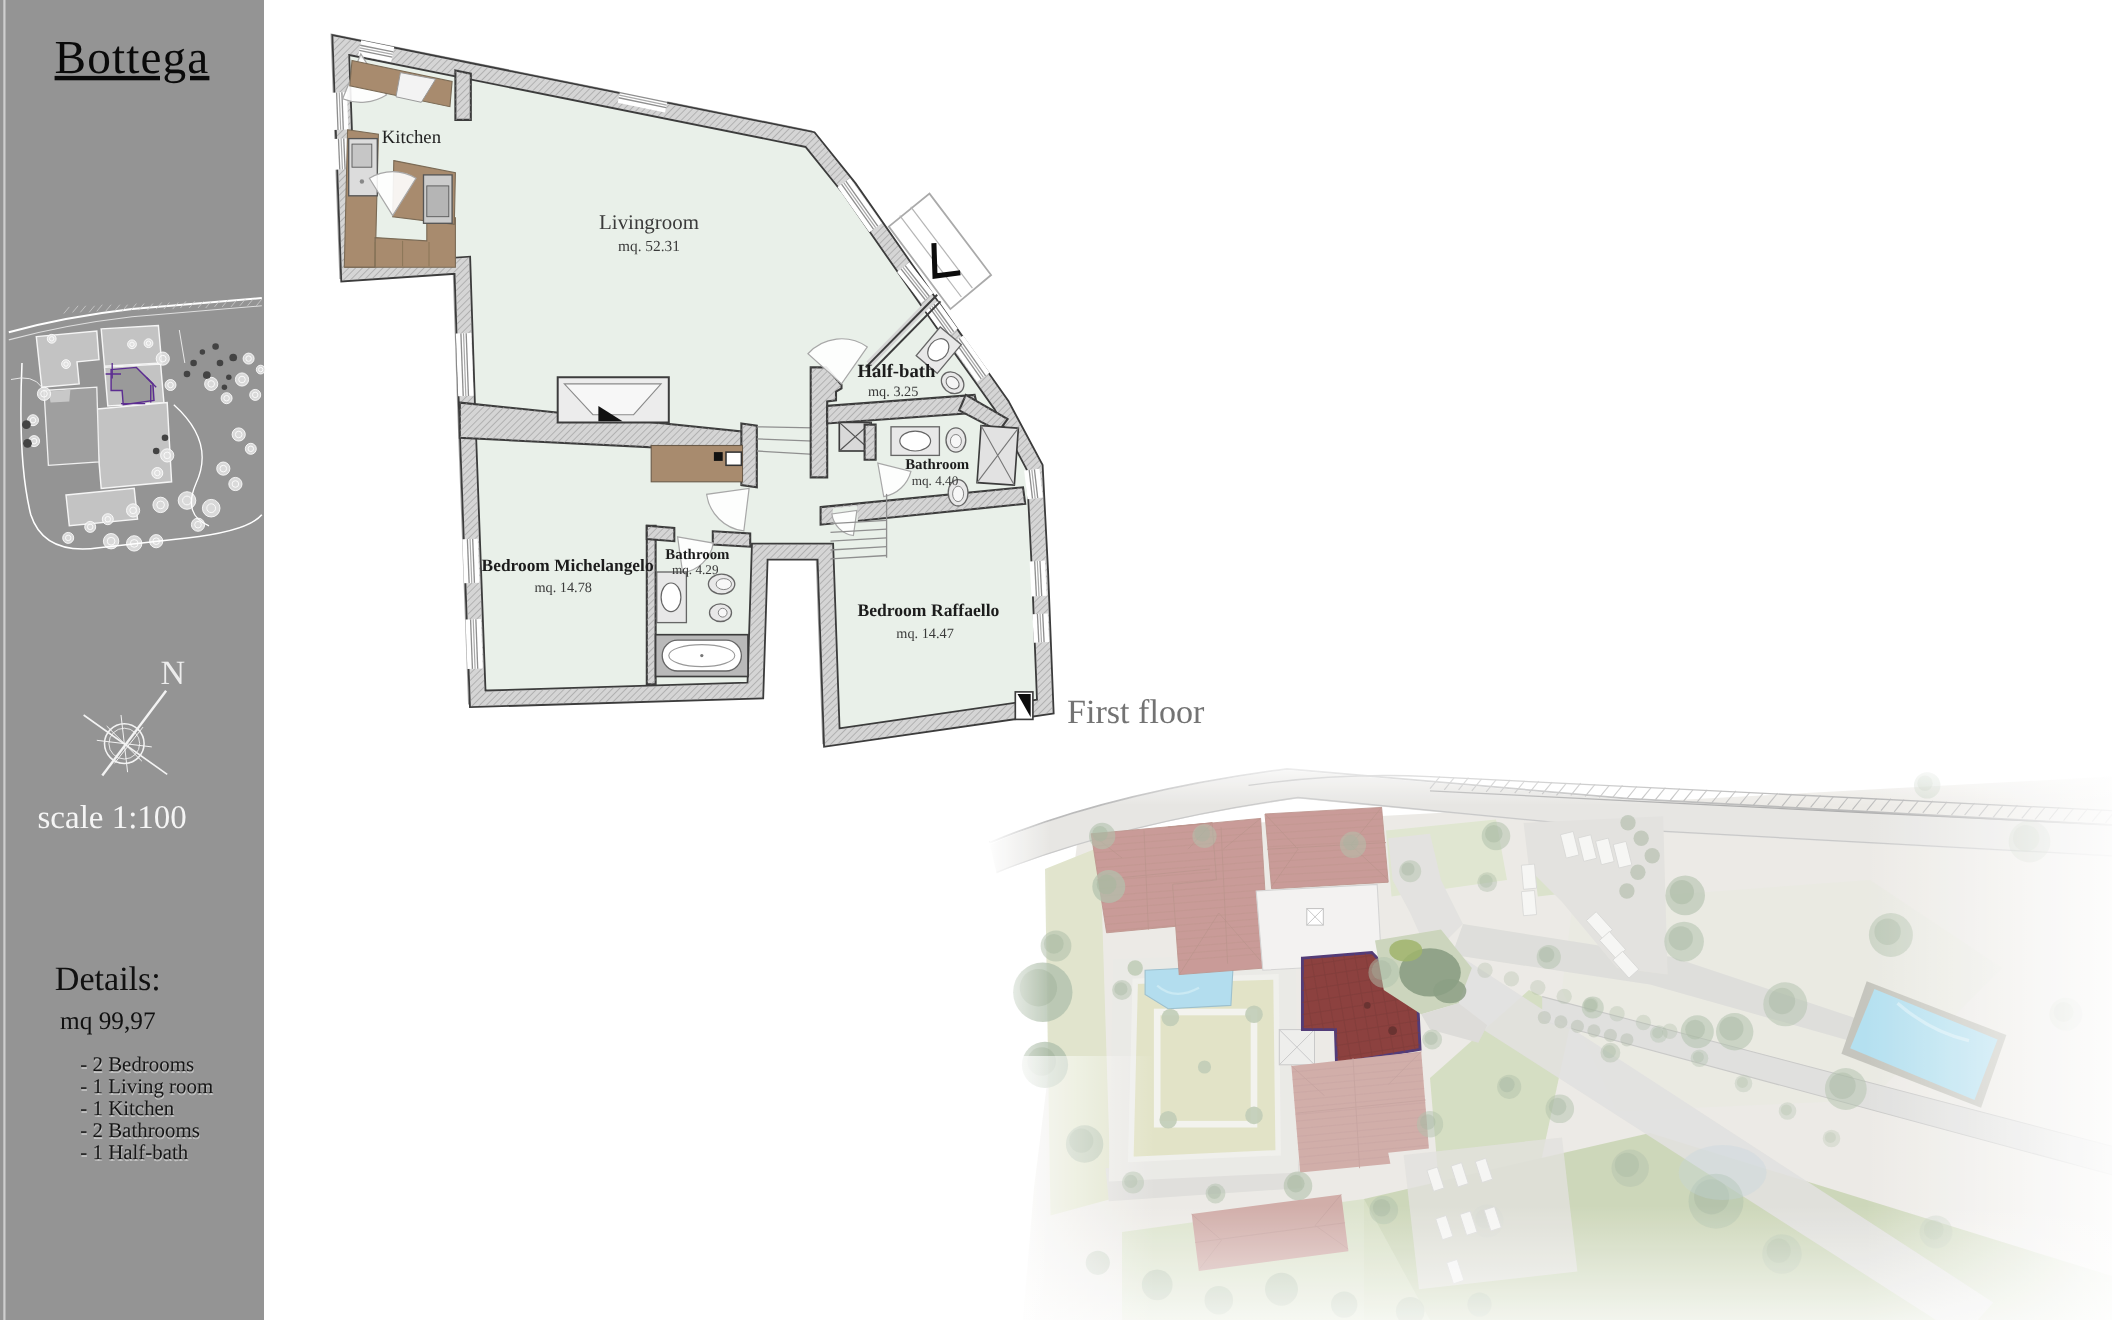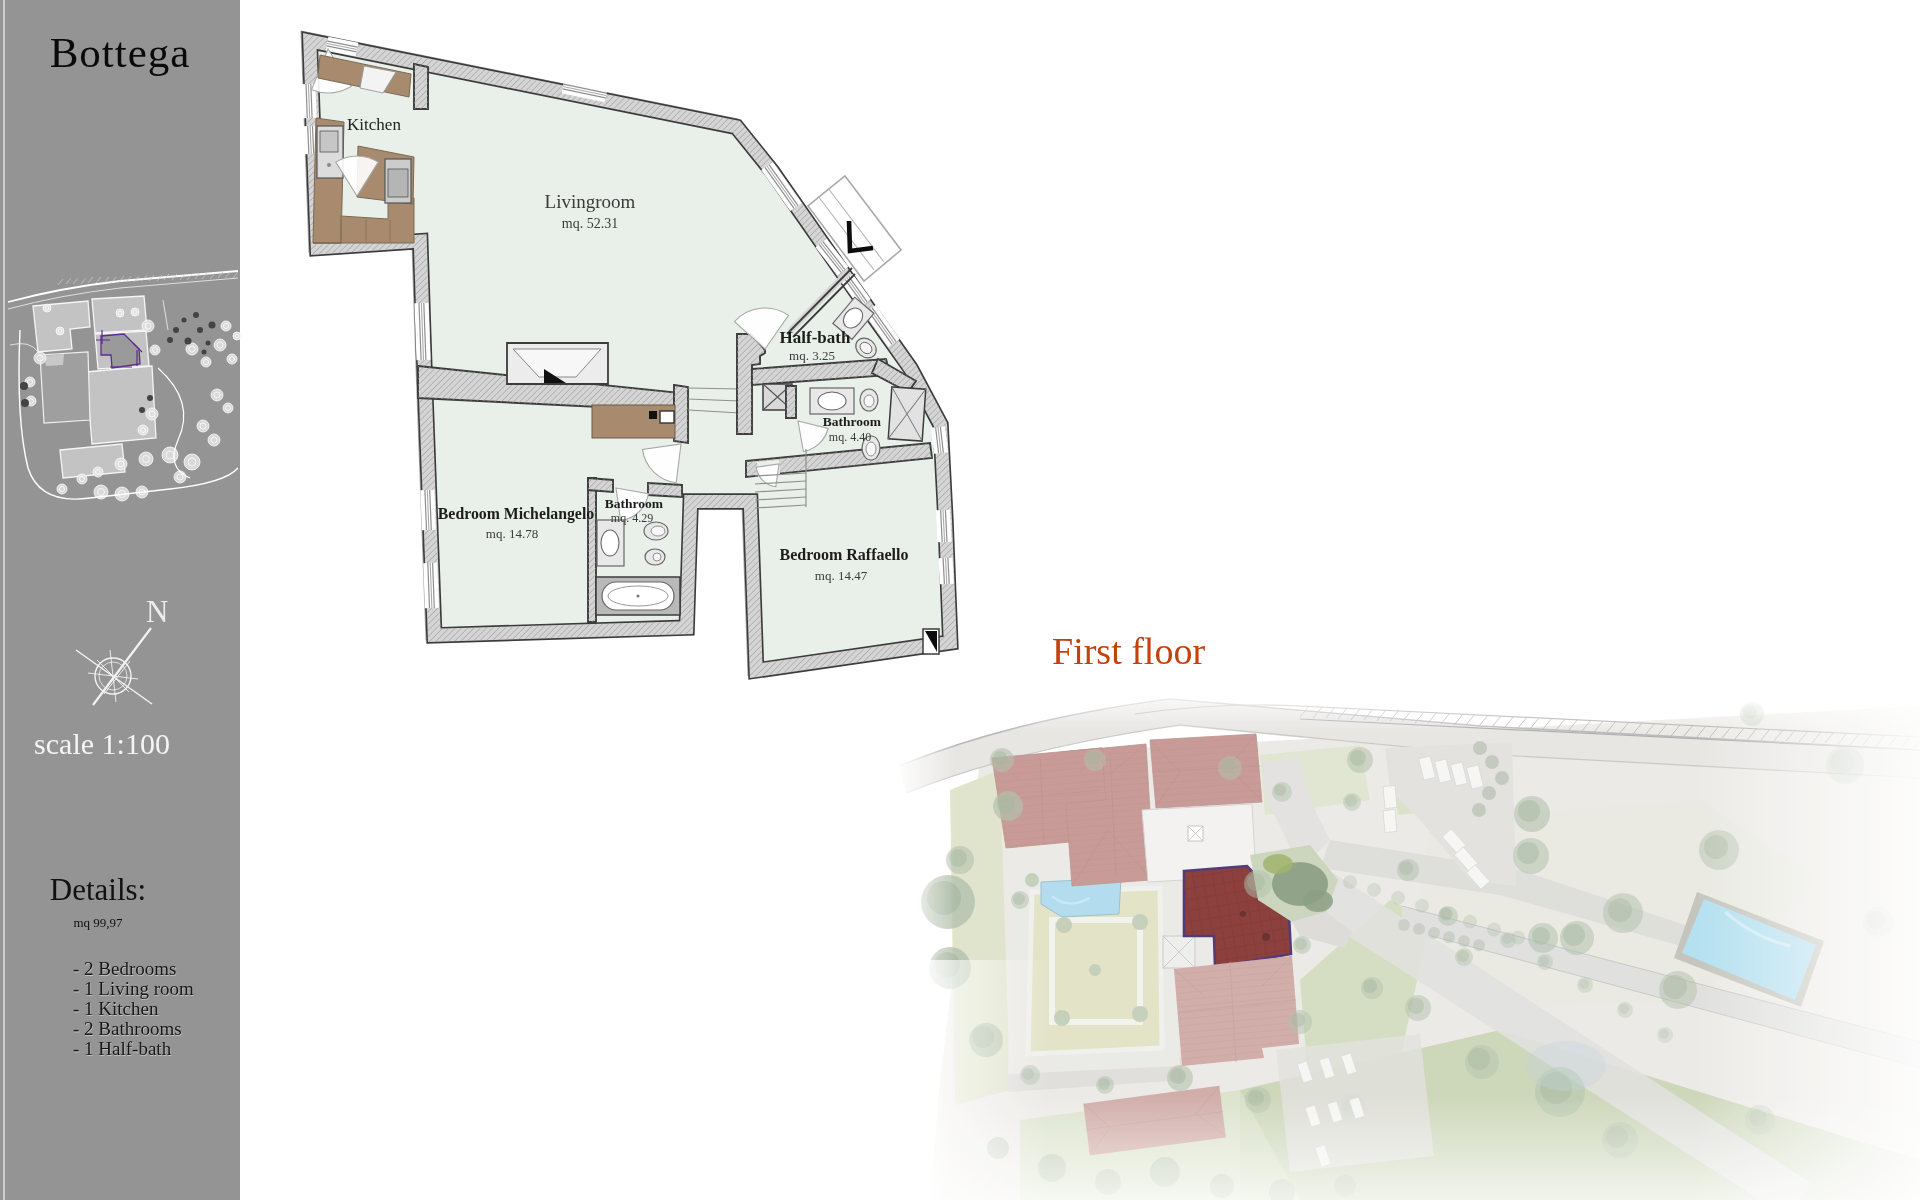--- a/index.html
+++ b/index.html
@@ -1,23 +1,23 @@
 <!DOCTYPE html>
 <html><head><meta charset="utf-8">
 <style>
 html,body{margin:0;padding:0;width:1920px;height:1200px;background:#ffffff;overflow:hidden;}
 body{font-family:"Liberation Serif", serif;position:relative;}
 #sidebar{position:absolute;left:0;top:0;width:240px;height:1200px;background:#949494;}
 #sidebar .edge{position:absolute;left:3px;top:0;width:2px;height:1200px;background:#cfcfcf;}
-#title{position:absolute;left:0;top:28px;width:240px;text-align:center;font-size:43px;color:#0a0a0a;letter-spacing:1px;}
+#title{position:absolute;left:0;top:28px;width:240px;text-align:center;font-size:43px;color:#0a0a0a;letter-spacing:1px;text-decoration:underline;}
 #scale{position:absolute;left:0;top:727px;width:204px;text-align:center;font-size:30px;color:#f5f5f5;}
 #details{position:absolute;left:0;top:872px;width:196px;text-align:center;font-size:31px;color:#111;}
-#mq{position:absolute;left:0;top:915px;width:196px;text-align:center;font-size:13px;color:#111;}
+#mq{position:absolute;left:0;top:915px;width:196px;text-align:center;font-size:23px;color:#111;}
 #list{position:absolute;left:61px;top:959px;font-size:19px;color:#161616;line-height:20px;text-shadow:0.5px 1px 0 rgba(255,255,255,0.45);margin-left:12px;}
-#firstfloor{position:absolute;left:1052px;top:629px;font-size:38px;color:#c2410c;}
+#firstfloor{position:absolute;left:970px;top:629px;font-size:31px;color:#737373;}
 svg.main{position:absolute;left:0;top:0;}
 </style></head>
 <body>
 
 <div id="sidebar">
     <div class="edge"></div>
   </div>
 
 <div id="title">Bottega</div>
 <svg class="main" width="1920" height="1200" viewBox="0 0 1920 1200">

